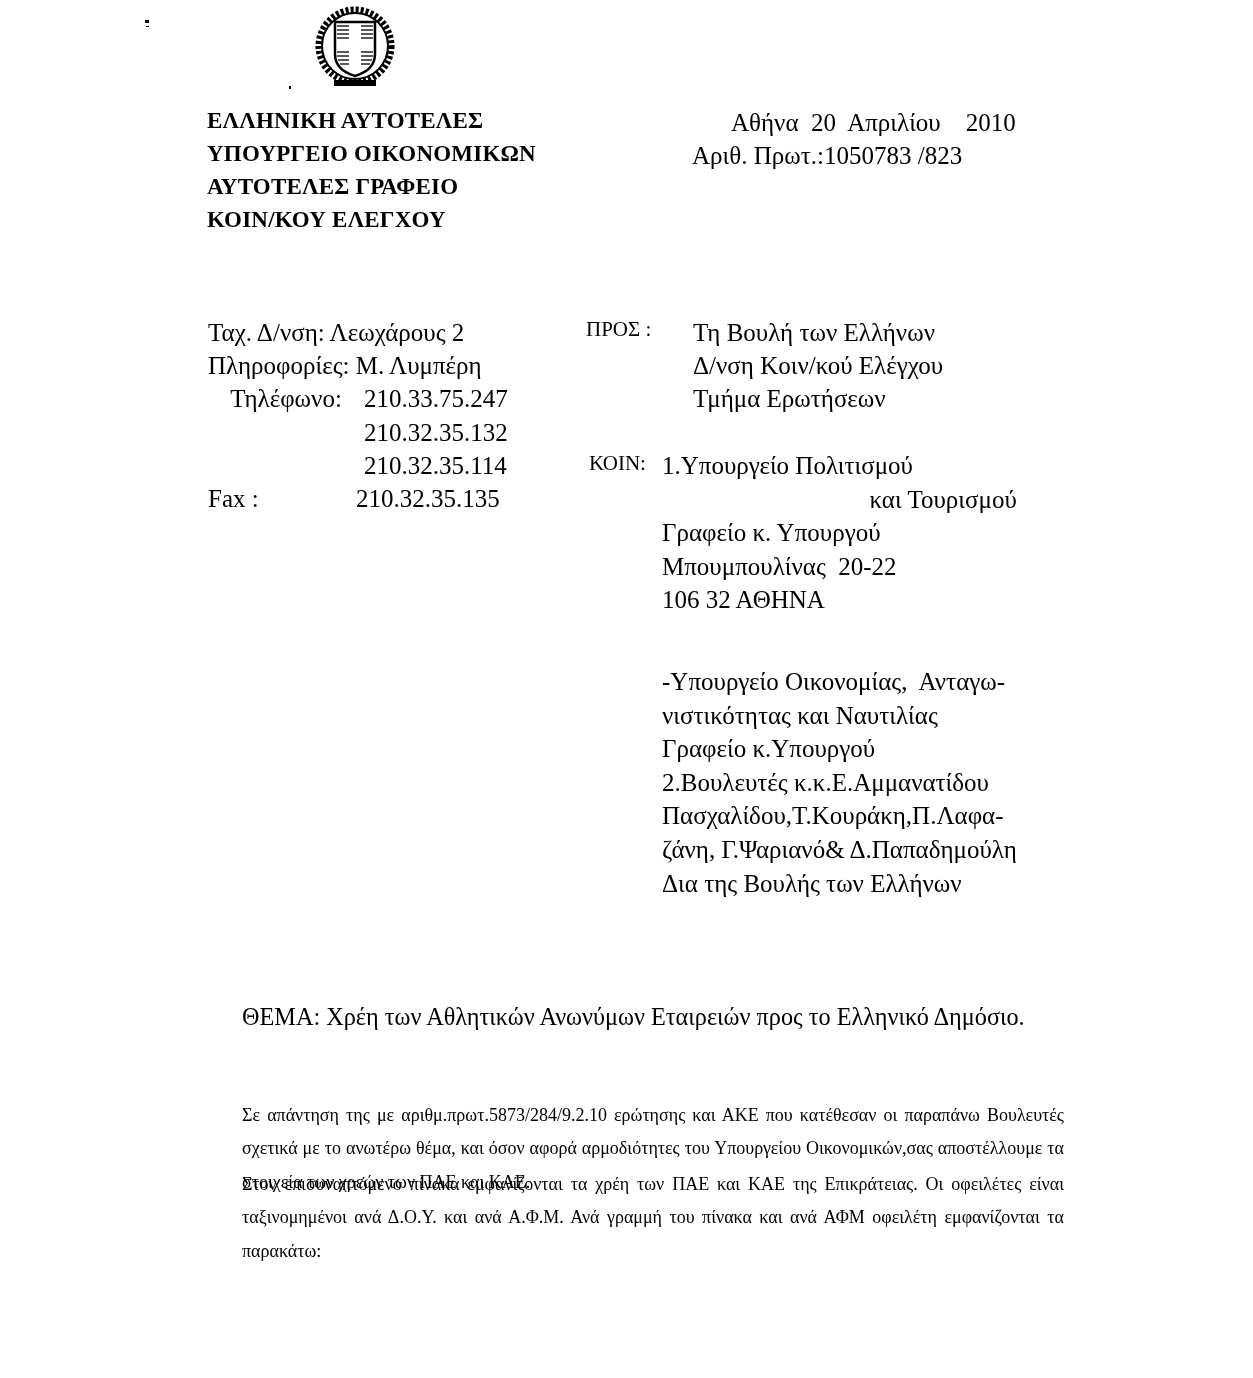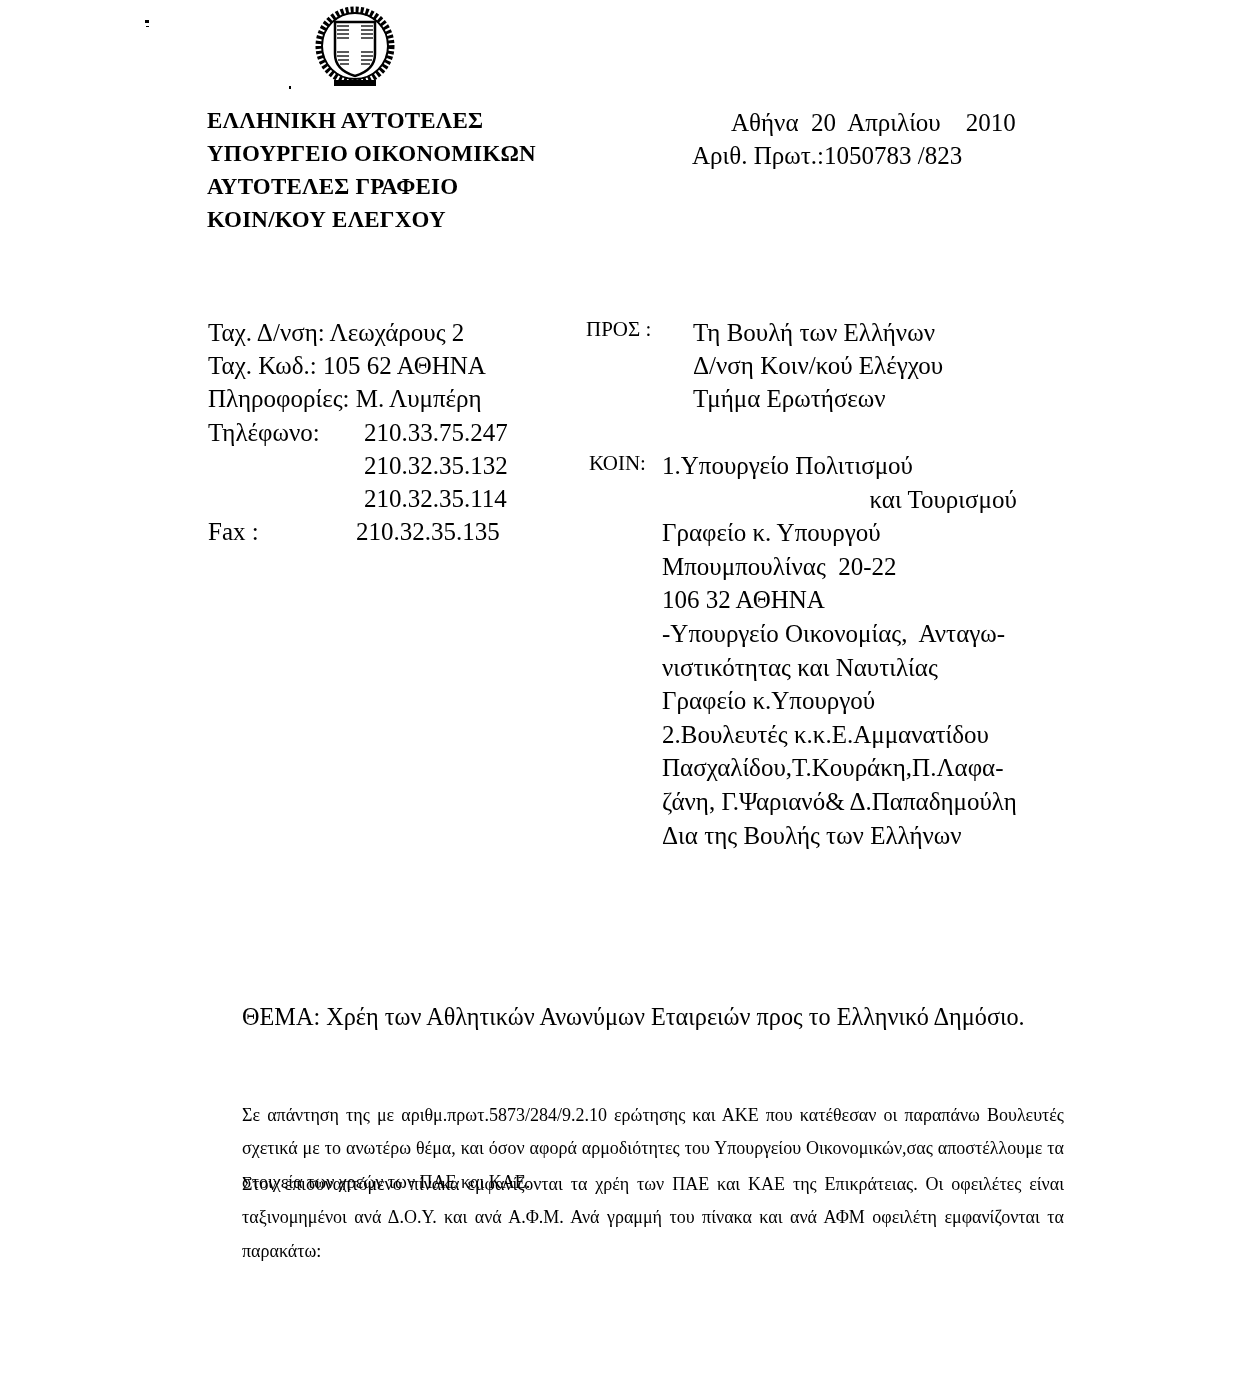--- a/index.html
+++ b/index.html
@@ -68,24 +68,23 @@
   <div>ΚΟΙΝ/ΚΟΥ ΕΛΕΓΧΟΥ</div>
 </div>
 
 <div class="abs date">
   <div style="white-space:pre;margin-left:39px;">Αθήνα  20  Απριλίου    2010</div>
   <div>Αριθ. Πρωτ.:1050783 /823</div>
 </div>
 
 <div class="abs addr">
   <div>Ταχ. Δ/νση: Λεωχάρους 2</div>
-  <div>Ταχ. Κωδ.: 105 62 ΑΘΗΝΑ</div>
   <div>Πληροφορίες: Μ. Λυμπέρη</div>
   <div class="row">
-    <span class="lbl" style="width:156px;">Τηλέφωνο:</span>
+    <span class="lbl" style="width:156px;text-align:center;">Τηλέφωνο:</span>
     <span>210.33.75.247</span>
   </div>
   <div class="ind">210.32.35.132</div>
   <div class="ind">210.32.35.114</div>
   <div class="row">
     <span class="lbl" style="width:148px;">Fax :</span>
     <span>210.32.35.135</span>
   </div>
 </div>
 
@@ -96,21 +95,21 @@
   <div>Τμήμα Ερωτήσεων</div>
 </div>
 
 <div class="abs recip-lbl koin-l">ΚΟΙΝ:</div>
 <div class="abs koin">
   <div>1.Υπουργείο Πολιτισμού</div>
   <div class="sub">και Τουρισμού</div>
   <div>Γραφείο κ. Υπουργού</div>
   <div style="white-space:pre;">Μπουμπουλίνας  20-22</div>
   <div>106 32 ΑΘΗΝΑ</div>
-  <div style="white-space:pre;">-Υπουργείο Οικονομίας,  Ανταγω-</div>
+  <div style="white-space:pre;margin-top:48px;">-Υπουργείο Οικονομίας,  Ανταγω-</div>
   <div>νιστικότητας και Ναυτιλίας</div>
   <div>Γραφείο κ.Υπουργού</div>
   <div>2.Βουλευτές κ.κ.Ε.Αμμανατίδου</div>
   <div>Πασχαλίδου,Τ.Κουράκη,Π.Λαφα-</div>
   <div>ζάνη, Γ.Ψαριανό&amp; Δ.Παπαδημούλη</div>
   <div>Δια της Βουλής των Ελλήνων</div>
 </div>
 
 <div class="abs subject">ΘΕΜΑ: Χρέη των Αθλητικών Ανωνύμων Εταιρειών προς το Ελληνικό Δημόσιο.</div>
 

